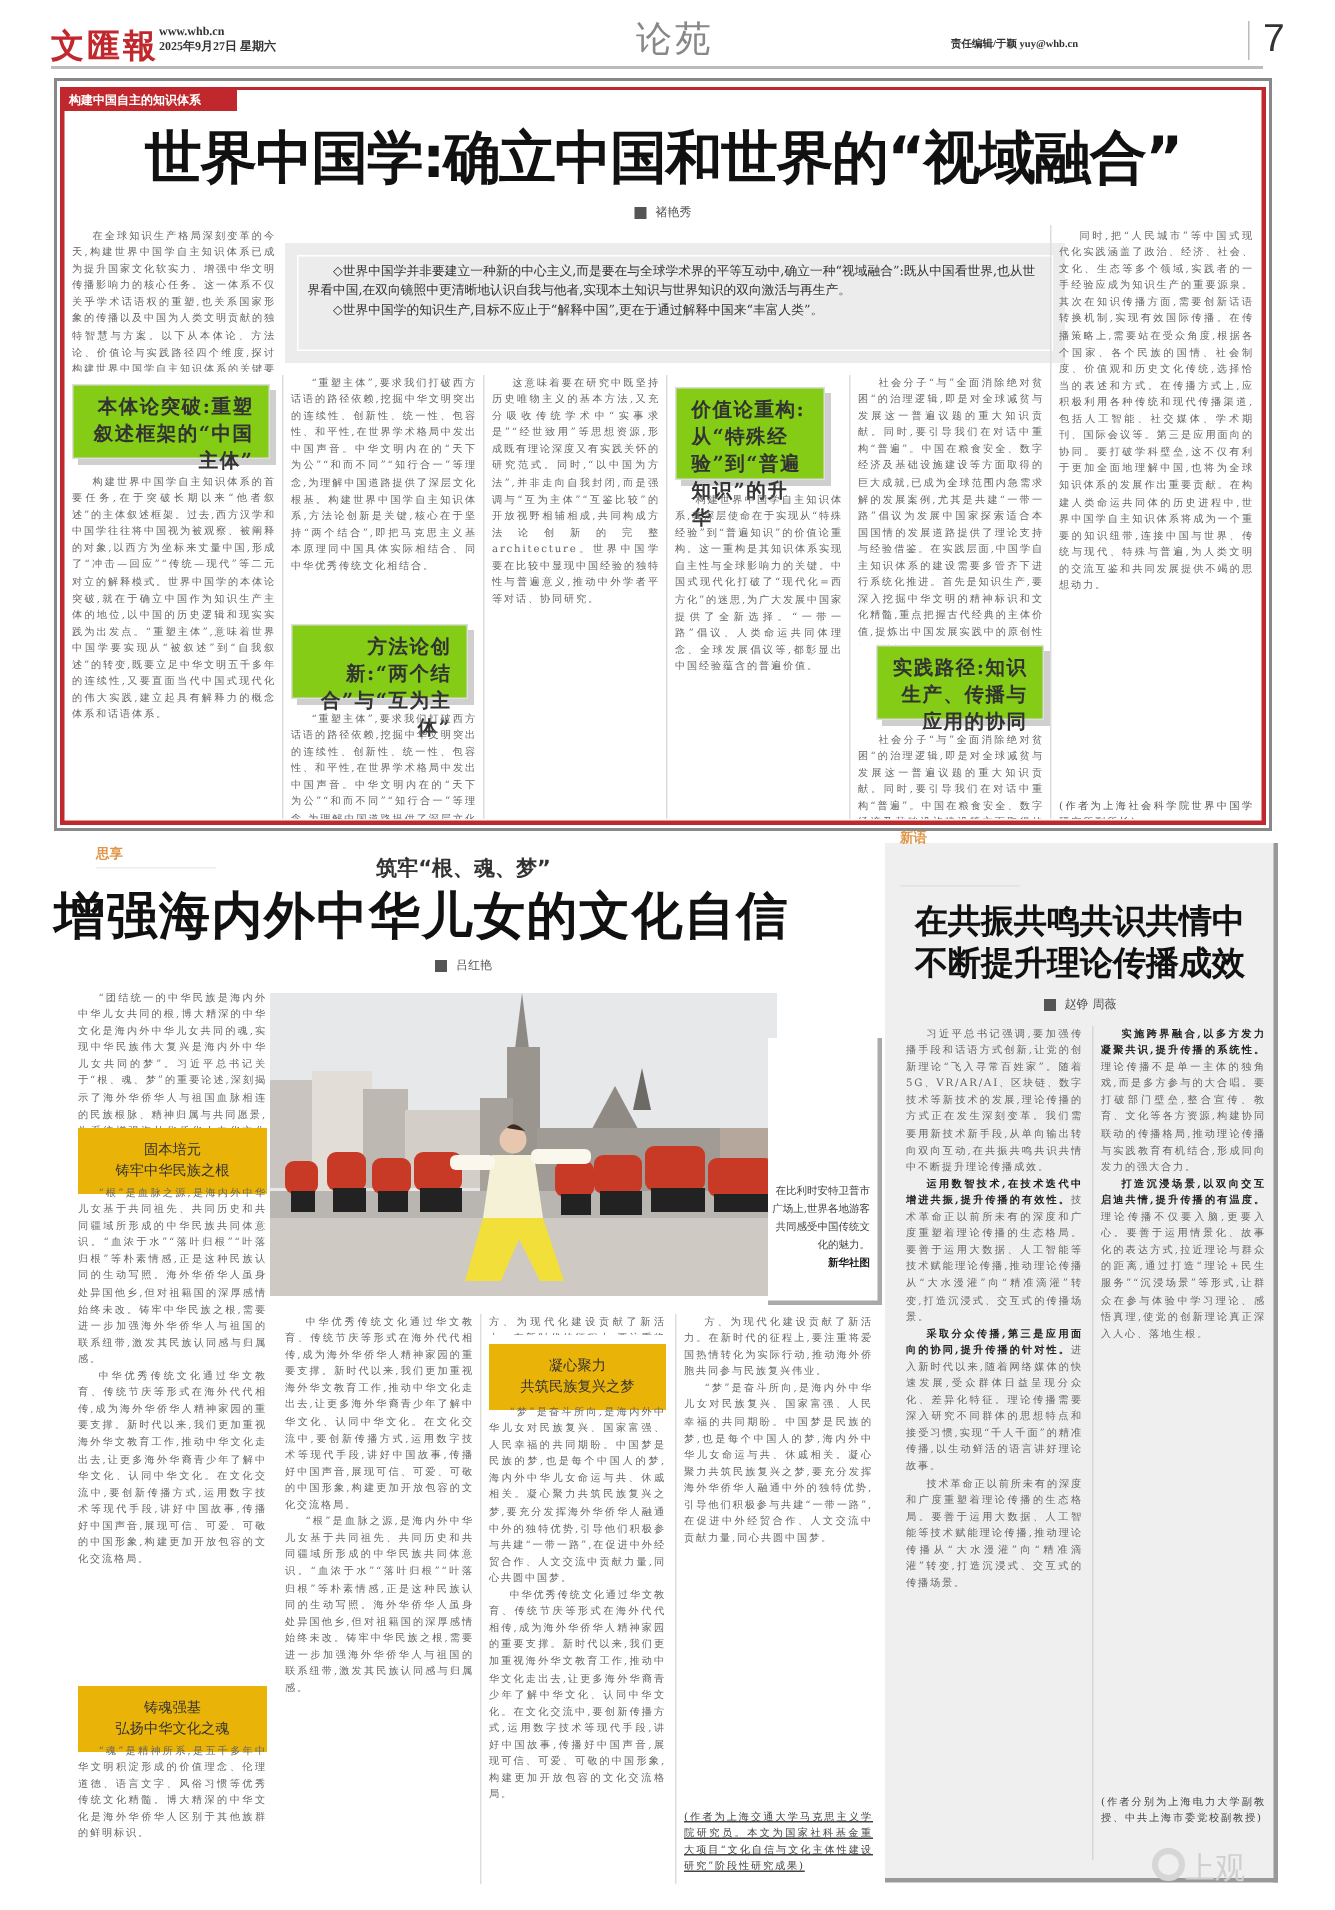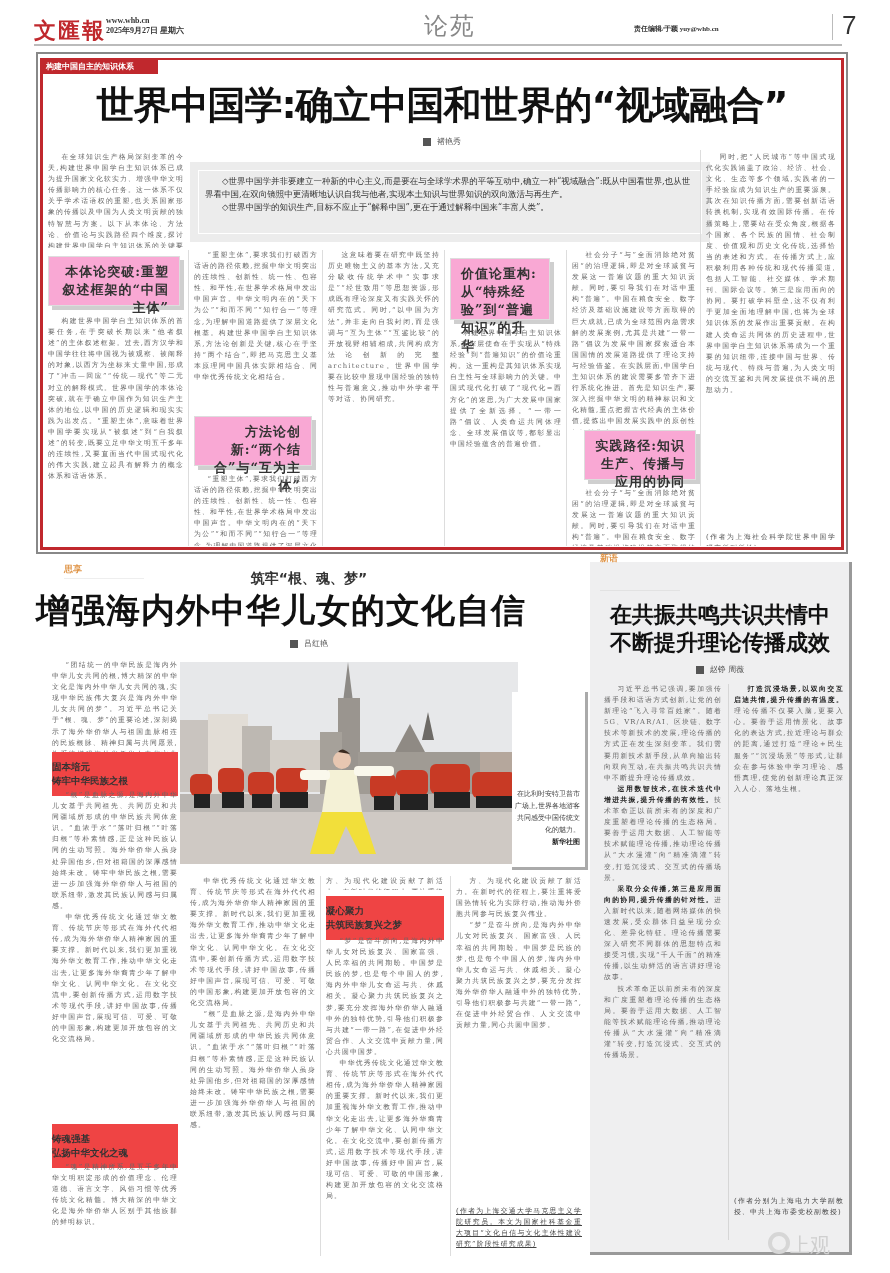--- a/index.html
+++ b/index.html
@@ -21,33 +21,33 @@
   .main-title{left:40px;top:80px;width:804px;text-align:center;font-size:38px;font-weight:bold;color:#111;font-family:"DejaVu Sans",sans-serif;letter-spacing:-1px;}
   .byline{width:804px;text-align:center;font-size:8px;color:#555;}
   .sq{display:inline-block;width:8px;height:8px;background:#555;margin-right:6px;vertical-align:middle;}
   .summary-box{left:190px;top:162px;width:520px;height:80px;background:#ececec;}
   .summary-inner{left:198px;top:170px;width:504px;height:64px;border:1.5px solid #fff;padding:4px 6px;font-size:8.5px;line-height:13px;color:#333;}
   .summary-inner p{text-indent:2em;}
   
   .col{font-size:6.8px;line-height:11.1px;color:#666;text-align:justify;overflow:hidden;letter-spacing:1.2px;}
   .col p{text-indent:2em;}
   .vrule{width:1px;background:#ddd;}
-  .subhead{background:#f9a8d4;border:1px solid #ddd;box-shadow:4px 4px 0 #cfcfcf;text-align:right;padding:6px 10px;font-size:13px;line-height:18px;color:#333;font-weight:bold;letter-spacing:1px;}
+  .subhead{background:#84cc16;border:1px solid #ddd;box-shadow:4px 4px 0 #cfcfcf;text-align:right;padding:6px 10px;font-size:13px;line-height:18px;color:#333;font-weight:bold;letter-spacing:1px;}
   .right-panel{left:590px;top:562px;width:260px;height:690px;background:#efeff0;}
   .right-frame{left:590px;top:562px;width:262px;height:693px;border-right:3px solid #999;border-bottom:3px solid #999;}
   .col-tag{font-size:9px;color:#e0964a;font-weight:bold;}
   .tag-rule{height:1px;background:#eee;}
   .sub-deck{left:36px;top:570px;width:546px;text-align:center;font-size:14px;font-weight:bold;color:#333;font-family:"DejaVu Sans",sans-serif;}
   .lower-title{left:36px;top:588px;width:546px;text-align:left;font-size:34px;font-weight:bold;color:#111;letter-spacing:1px;}
   .right-title{left:592px;top:600px;width:256px;text-align:center;font-size:22px;line-height:28px;font-weight:bold;color:#111;}
   .photo{left:180px;top:662px;width:338px;height:202px;overflow:hidden;background:#dcdcdc;}
   .caption-box{left:512px;top:692px;width:76px;height:178px;background:#fff;border-right:3px solid #aaa;border-bottom:3px solid #aaa;}
   .caption{left:514px;top:788px;width:66px;font-size:7px;line-height:12px;color:#444;text-align:right;}
   .caption .credit{font-weight:bold;color:#222;}
-  .gray-sub{background:#ef4444;font-size:9.5px;line-height:14px;color:#333;font-family:"DejaVu Sans",sans-serif;font-weight:bold;padding:8px 0;}
+  .gray-sub{background:#eab308;text-align:center;font-size:9.5px;line-height:14px;color:#333;font-family:"DejaVu Sans",sans-serif;font-weight:normal;padding:8px 0;}
   .bold-lead{color:#222;font-weight:bold;}
   .watermark{left:790px;top:1232px;font-size:20px;color:#cfcfcf;font-family:"DejaVu Sans",sans-serif;}
   .wm-icon{left:768px;top:1232px;width:22px;height:22px;border-radius:50%;border:4px solid #d6d6d6;}
 </style>
 </head>
 <body>
 
 <div class="abs logo">文匯報</div>
 <div class="abs mast-meta">
   <div>www.whb.cn</div>
@@ -232,18 +232,19 @@
 </div>
 
 <div class="abs col" style="left:604px;top:684px;width:118px;height:560px;">
   <p>习近平总书记强调,要加强传播手段和话语方式创新,让党的创新理论“飞入寻常百姓家”。随着5G、VR/AR/AI、区块链、数字技术等新技术的发展,理论传播的方式正在发生深刻变革。我们需要用新技术新手段,从单向输出转向双向互动,在共振共鸣共识共情中不断提升理论传播成效。</p>
   <p><span class="bold-lead">运用数智技术,在技术迭代中增进共振,提升传播的有效性。</span><span>技术革命正以前所未有的深度和广度重塑着理论传播的生态格局。要善于运用大数据、人工智能等技术赋能理论传播,推动理论传播从“大水漫灌”向“精准滴灌”转变,打造沉浸式、交互式的传播场景。</span></p>
   <p><span class="bold-lead">采取分众传播,第三是应用面向的协同,提升传播的针对性。</span><span>进入新时代以来,随着网络媒体的快速发展,受众群体日益呈现分众化、差异化特征。理论传播需要深入研究不同群体的思想特点和接受习惯,实现“千人千面”的精准传播,以生动鲜活的语言讲好理论故事。</span></p>
   <p>技术革命正以前所未有的深度和广度重塑着理论传播的生态格局。要善于运用大数据、人工智能等技术赋能理论传播,推动理论传播从“大水漫灌”向“精准滴灌”转变,打造沉浸式、交互式的传播场景。</p>
 </div>
 <div class="abs vrule" style="left:728px;top:684px;height:556px;background:#d6d6d6;"></div>
 <div class="abs col" style="left:734px;top:684px;width:110px;height:506px;">
+  <p><span class="bold-lead">实施跨界融合,以多方发力凝聚共识,提升传播的系统性。</span><span>理论传播不是单一主体的独角戏,而是多方参与的大合唱。要打破部门壁垒,整合宣传、教育、文化等各方资源,构建协同联动的传播格局,推动理论传播与实践教育有机结合,形成同向发力的强大合力。</span></p>
   <p><span class="bold-lead">打造沉浸场景,以双向交互启迪共情,提升传播的有温度。</span><span>理论传播不仅要入脑,更要入心。要善于运用情景化、故事化的表达方式,拉近理论与群众的距离,通过打造“理论+民生服务”“沉浸场景”等形式,让群众在参与体验中学习理论、感悟真理,使党的创新理论真正深入人心、落地生根。</span></p>
 </div>
 <div class="abs col" style="left:734px;top:1196px;width:110px;height:40px;color:#444;">(作者分别为上海电力大学副教授、中共上海市委党校副教授)</div>
 
 <div class="abs wm-icon"></div>
 <div class="abs watermark">上观</div>
 
 </body></html>

